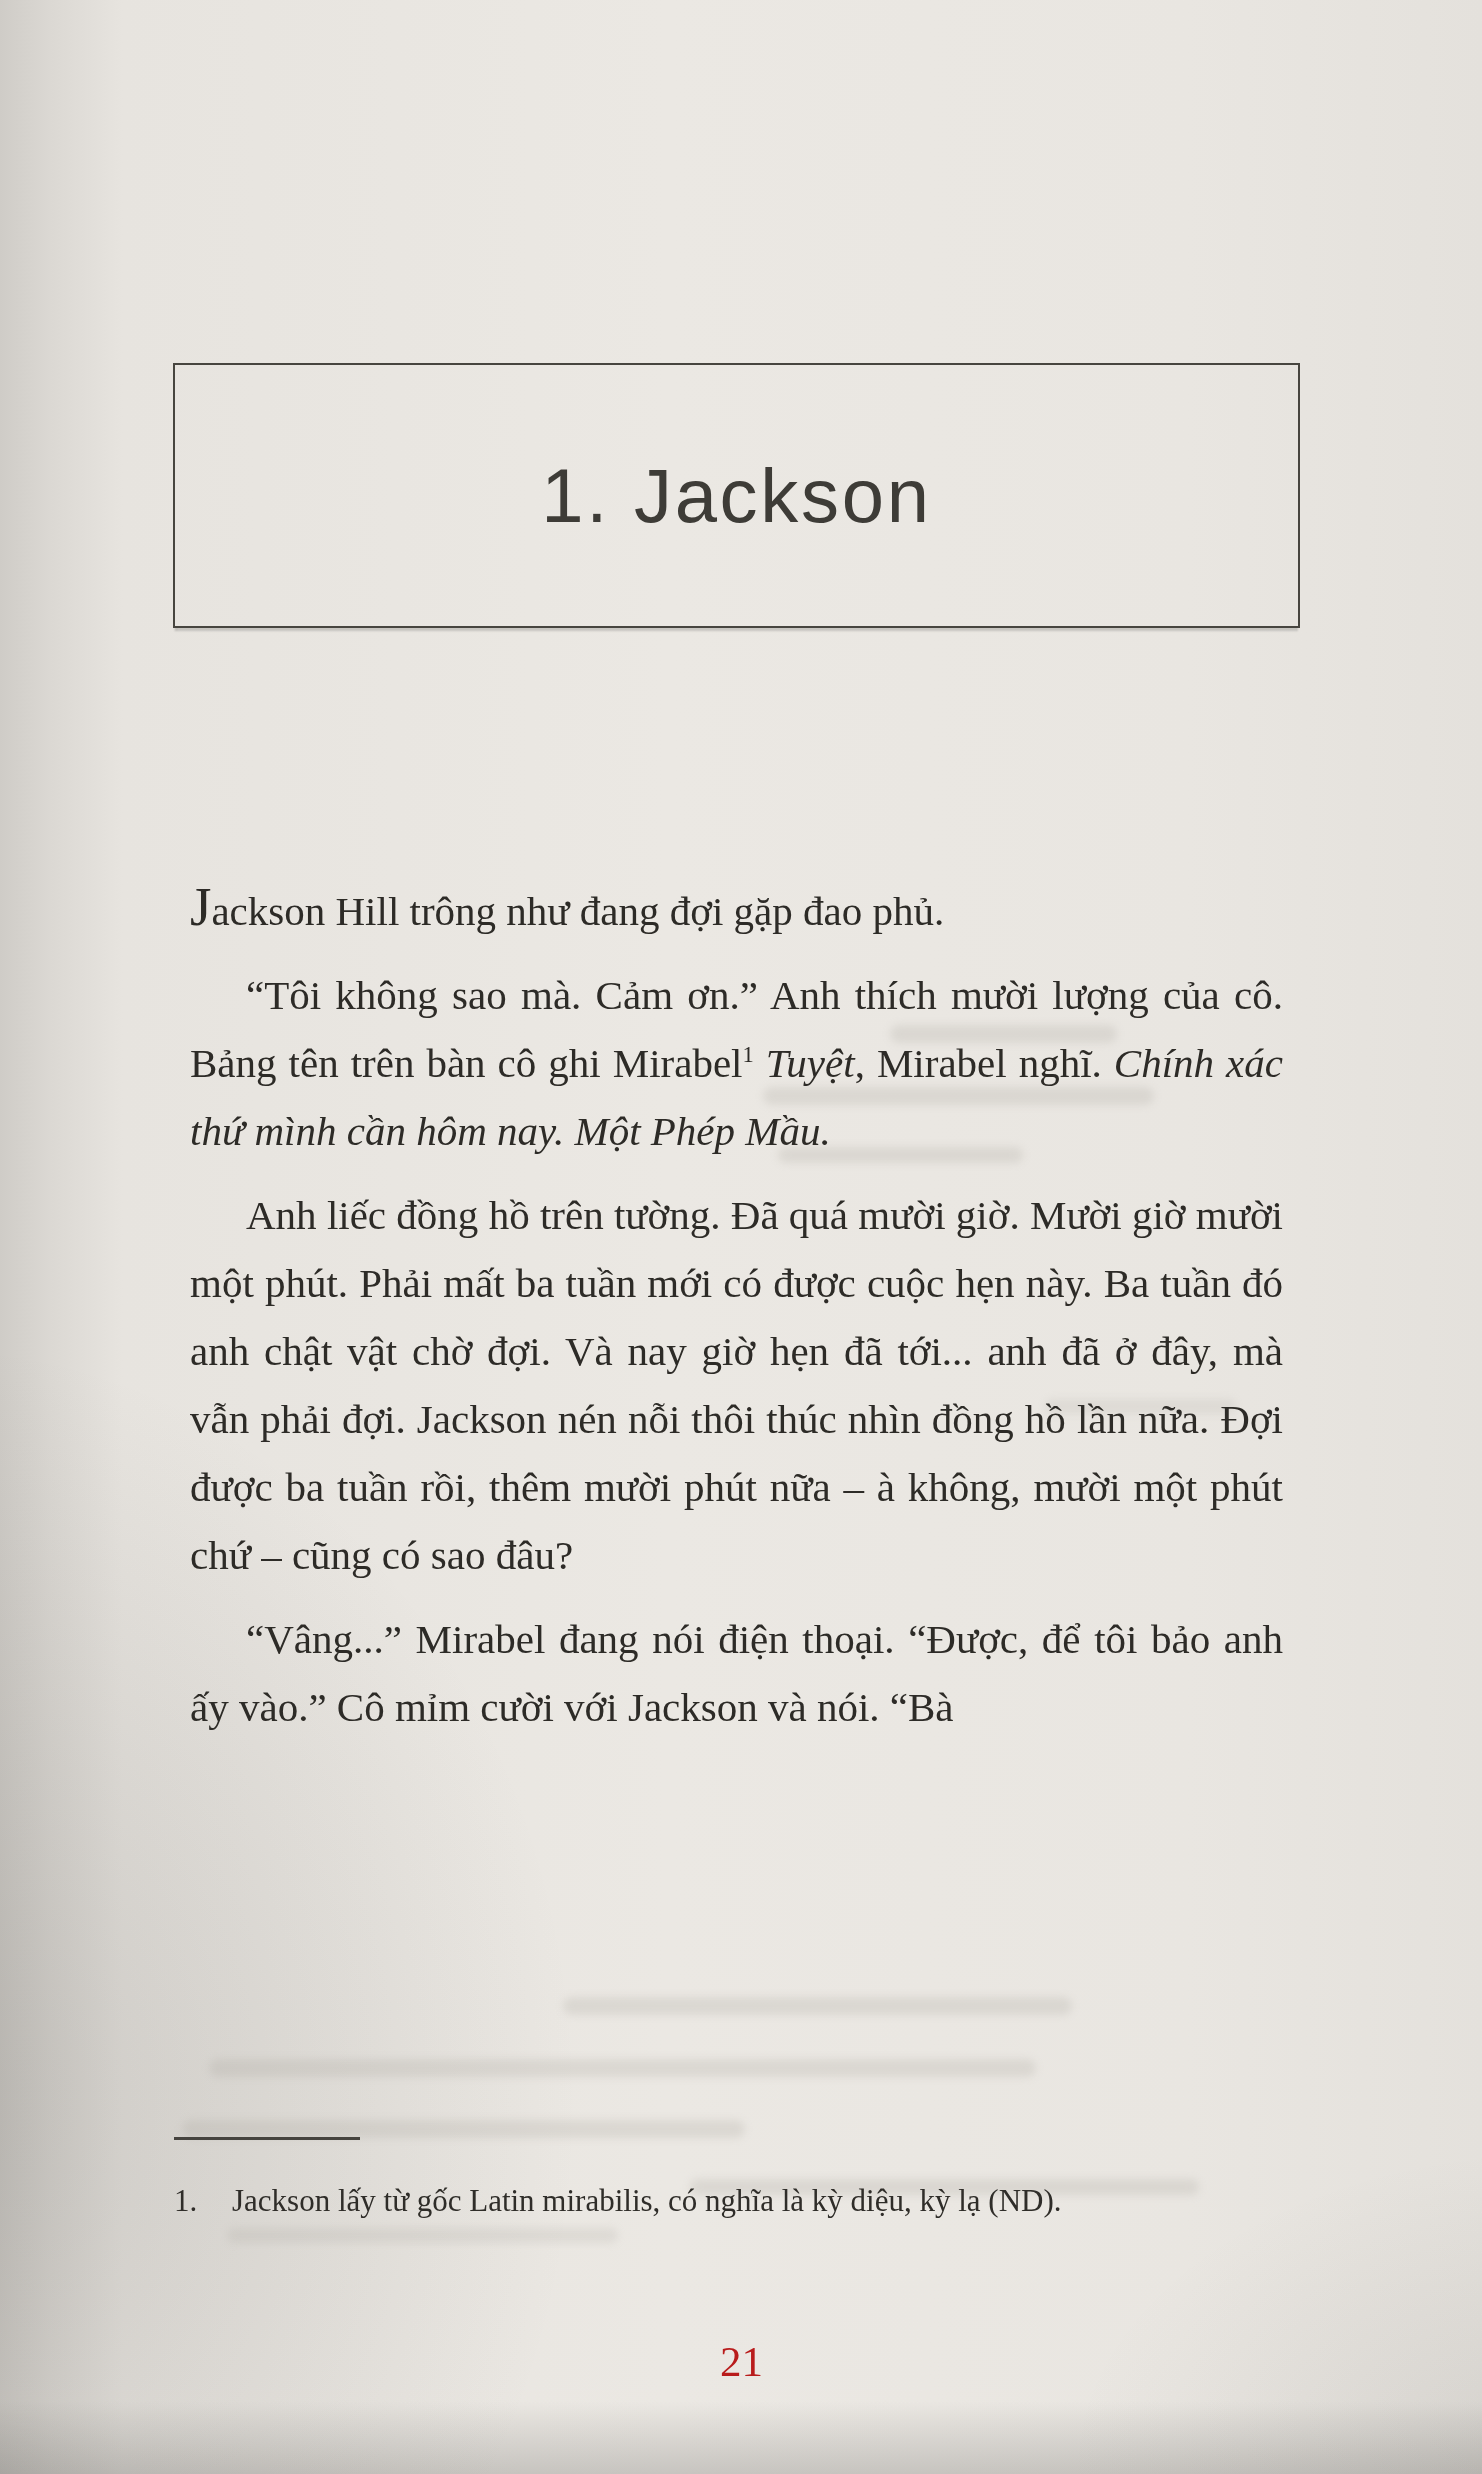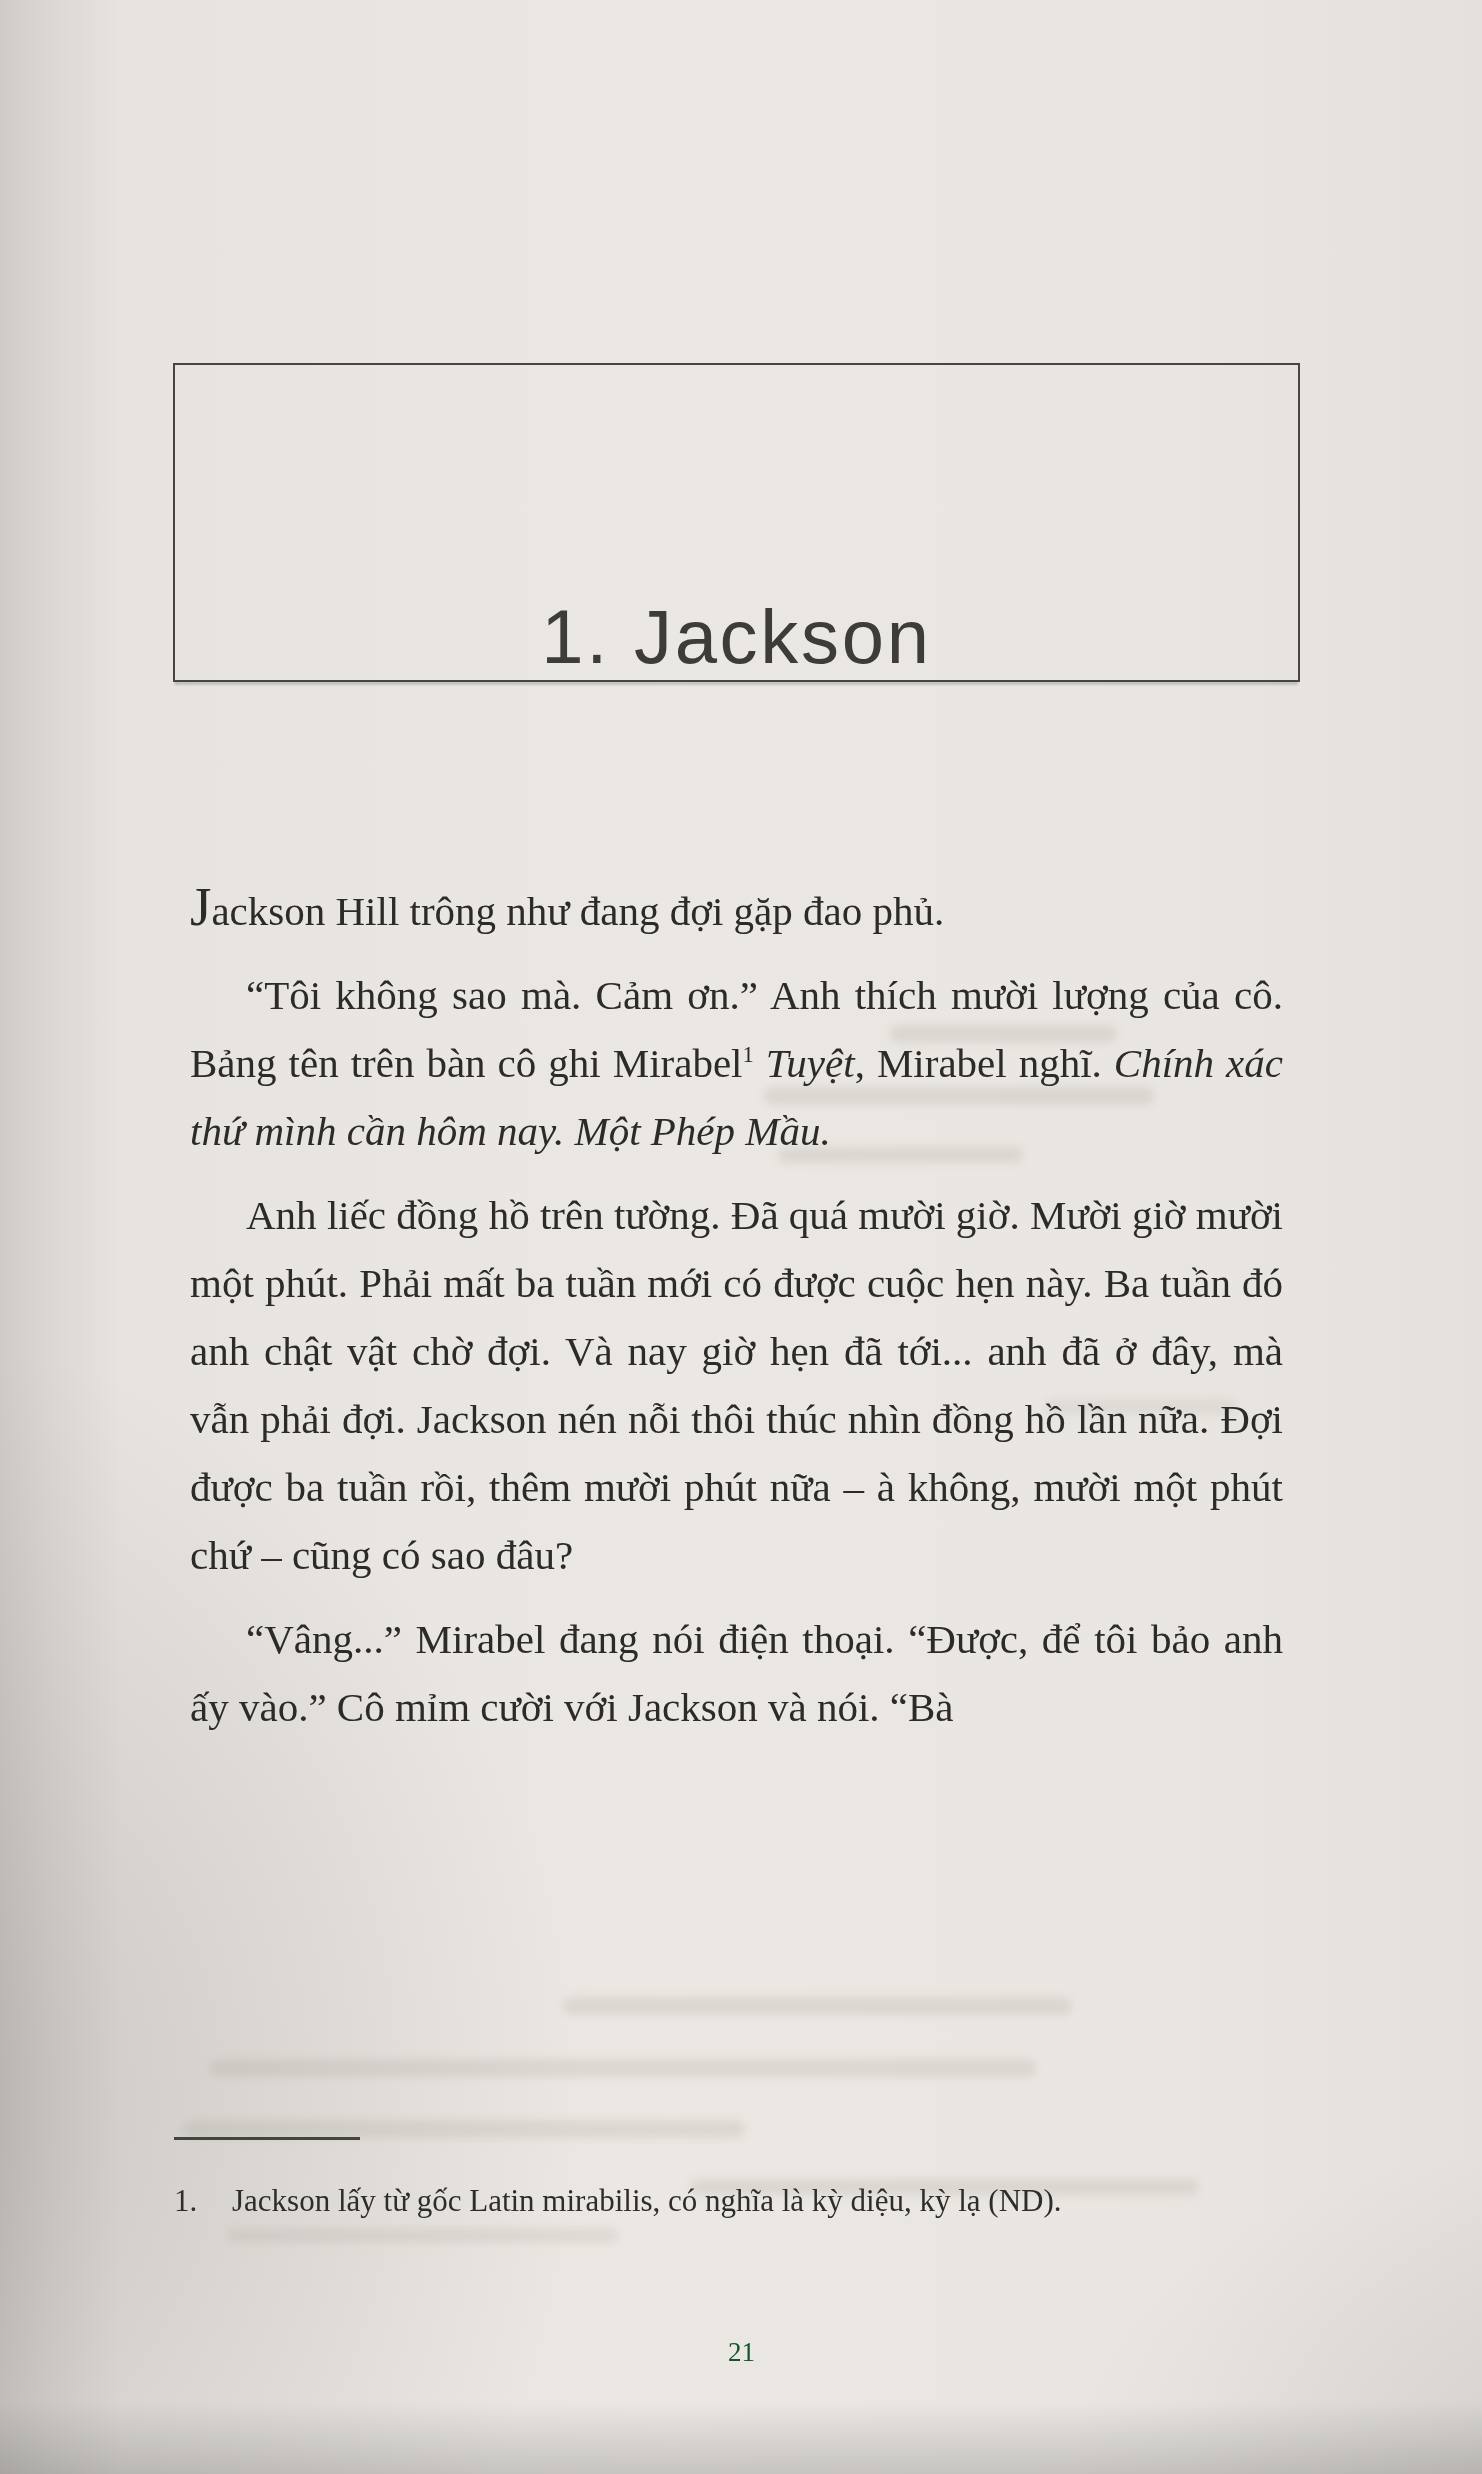--- a/index.html
+++ b/index.html
@@ -27,25 +27,25 @@
       radial-gradient(1090px 1272px at -5% 85%, rgba(70,68,64,0.18), rgba(0,0,0,0) 60%),
       radial-gradient(818px 545px at 105% 100%, rgba(70,68,64,0.10), rgba(0,0,0,0) 60%);
   }
 
   
   .title-box {
     position: absolute;
     left: 173px;
     top: 363px;
     width: 1127px;
-    height: 319px;
+    height: 265px;
     box-sizing: border-box;
     border: 2.7px solid #47453f;
     display: flex;
-    align-items: flex-end;
+    align-items: center;
     justify-content: center;
     box-shadow: 0 4.5px 1.8px -1.8px rgba(80,78,74,0.25);
   }
   .title-text {
     font-family: "Liberation Sans", sans-serif;
     font-weight: 400;
     font-size: 76px;
     letter-spacing: 2.7px;
     color: #3e3c37;
   }
@@ -104,22 +104,22 @@
     flex: 1 1 auto;
   }
 
   
   .page-number {
     position: absolute;
     left: 0;
     top: 2337px;
     width: 100%;
     text-align: center;
-    font-size: 27px;
-    color: #14532d;
+    font-size: 43px;
+    color: #b91c1c;
   }
 
   
   .smudge {
     position: absolute;
     height: 18px;
     border-radius: 9px;
     background: #a39f97;
     opacity: 0.22;
     filter: blur(4.5px);

